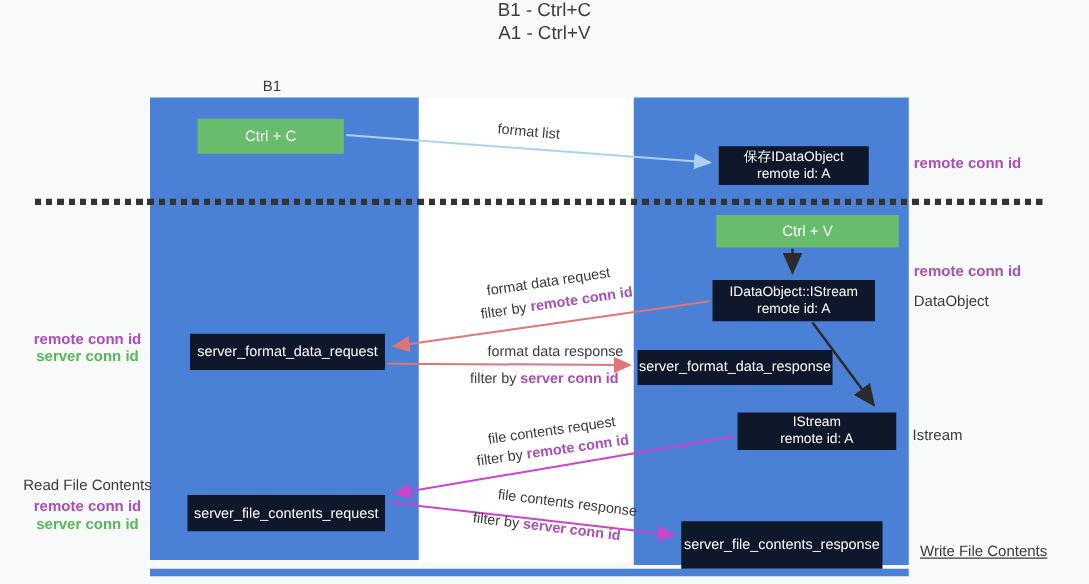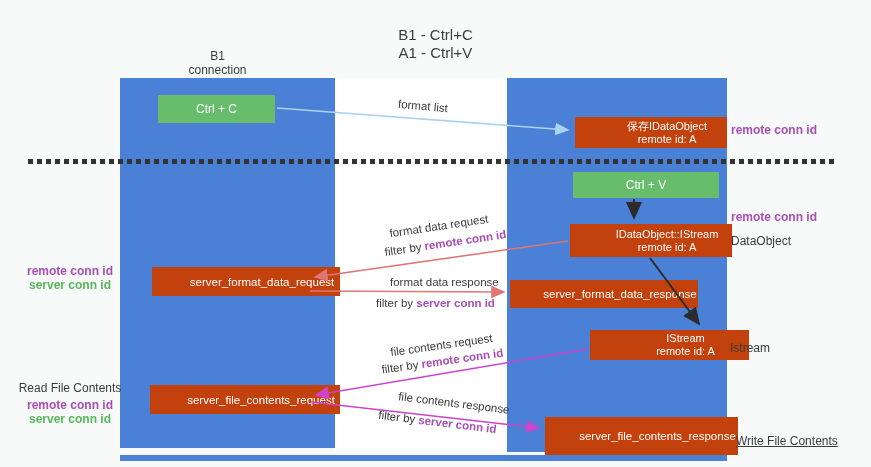--- a/index.html
+++ b/index.html
@@ -2,44 +2,44 @@
 <html><head>
 <meta charset="utf-8">
 <style>
   html,body{margin:0;padding:0;background:#f8f9f9;font-family:"Liberation Sans",sans-serif;}
   .canvas{position:relative;width:871px;height:467px;background:#f8f9f9;overflow:hidden;}
   .abs{position:absolute;}
   .band{background:#ffffff;}
   .col{background:#4a80d6;}
   .bottombar{background:#4a80d6;}
   .title{width:871px;text-align:center;color:#3d3d3d;font-size:15px;line-height:18px;}
-  .colheader{text-align:center;color:#3b3b3b;font-size:12px;line-height:14px;}
+  .colheader{text-align:center;color:#3b3b3b;font-size:12px;line-height:14px;margin-top:13px;}
   .box{display:flex;flex-direction:column;align-items:center;justify-content:center;
        color:#ffffff;text-align:center;z-index:4;}
-  .box.orange{background:#c2410c;padding-left:32px;}
+  .box.orange{background:#0f172a;}
   .box.green{background:#67bd6b;}
   .box .l1{font-size:11px;line-height:13px;}
   .box .single{font-size:12px;}
   .arrowlabel{color:#3b3b3b;font-size:11.5px;white-space:nowrap;z-index:6;}
   .hl-purple{color:#a84fb5;font-weight:bold;}
   .side{font-size:12px;white-space:nowrap;z-index:6;}
   .side.dark{color:#3b3b3b;}
   .side.purple{color:#a84fb5;font-weight:bold;}
   .side.green{color:#57b75c;font-weight:bold;}
   .leftgroup{width:104px;text-align:center;}
   .dashes{height:5px;z-index:3;
     background:repeating-linear-gradient(90deg,#333 0,#333 5px,transparent 5px,transparent 9px);}
   svg.arrows{position:absolute;left:0;top:0;z-index:5;pointer-events:none;}
 </style>
 </head>
 <body>
 
 <div class="canvas">
 
-  <div class="abs title" style="left:0;top:7;margin-top:26px;">
+  <div class="abs title" style="left:0;top:7;">
     <div>B1 - Ctrl+C</div>
     <div>A1 - Ctrl+V</div>
   </div>
 
   <div class="abs colheader" style="left:110px;top:49px;width:215px;">
     <div>B1</div>
     <div>connection</div>
   </div>
 
   <div class="abs band" style="left:335px;top:78px;width:172px;height:372px;"></div>
@@ -74,21 +74,21 @@
 
   <div class="abs box orange" style="left:510px;top:280px;width:156px;height:28px;">
     <div class="single" style="font-size:11.5px;">server_format_data_response</div>
   </div>
 
   <div class="abs box orange" style="left:590px;top:330px;width:127px;height:30px;">
     <div class="l1">IStream</div>
     <div class="l1">remote id: A</div>
   </div>
 
-  <div class="abs box orange" style="left:150px;top:385px;width:158px;height:29px;">
+  <div class="abs box orange" style="left:150px;top:396px;width:158px;height:29px;">
     <div class="single" style="font-size:11.5px;">server_file_contents_request</div>
   </div>
 
   <div class="abs box orange" style="left:545px;top:417px;width:161px;height:38px;">
     <div class="single" style="font-size:11.5px;">server_file_contents_response</div>
   </div>
 
   <svg class="arrows" width="871" height="467" viewBox="0 0 871 467">
     <defs>
       <marker id="mBlue" markerWidth="9" markerHeight="8" refX="8" refY="4" orient="auto">

